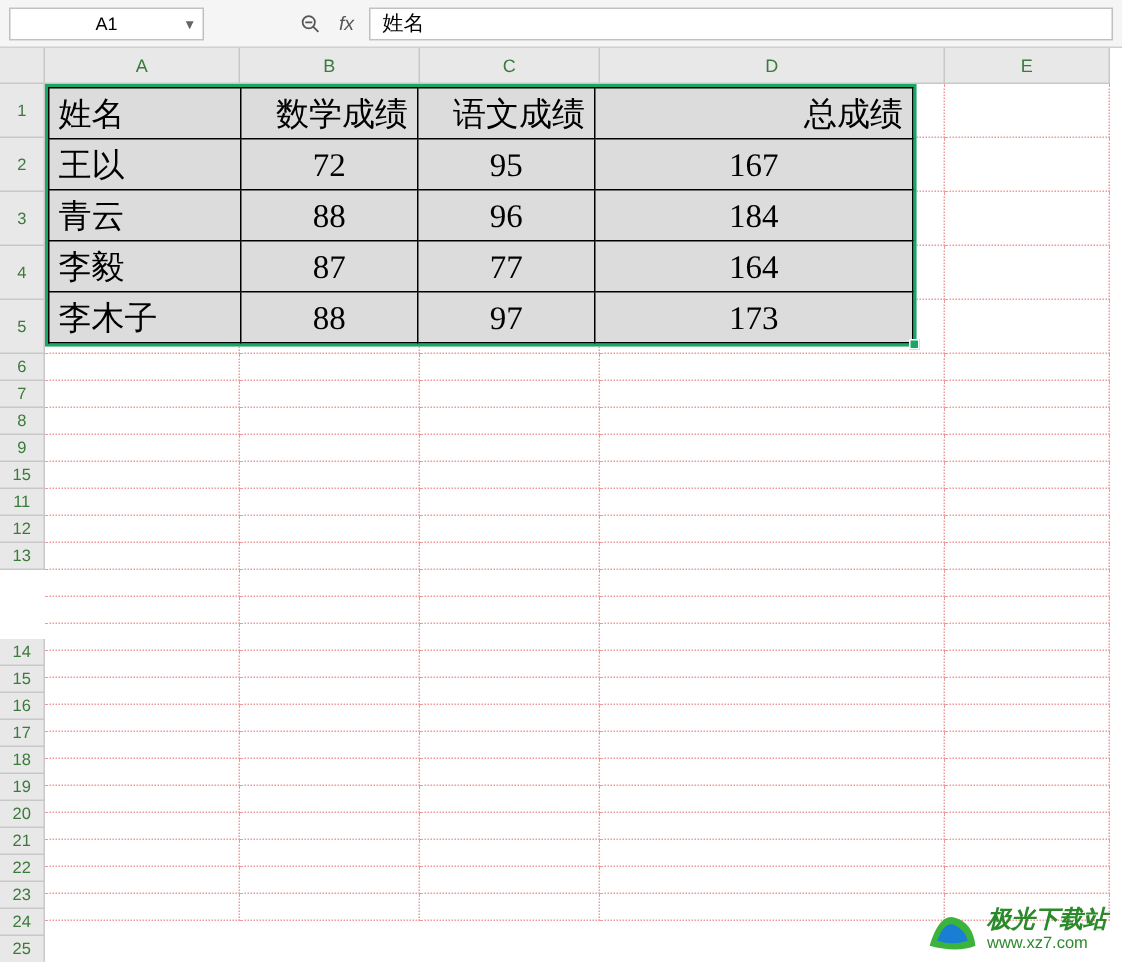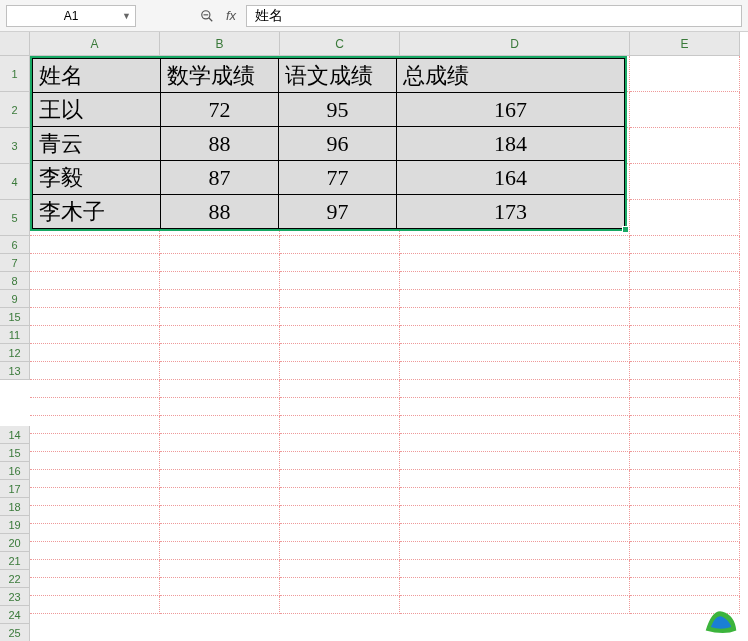--- a/index.html
+++ b/index.html
@@ -143,21 +143,21 @@
     border: 1px solid #000;
     background: #dcdcdc;
     font-size: 22px;
     font-family: "SimSun", serif;
     font-weight: normal;
     height: 34px;
     padding: 0 6px;
     text-align: center;
     white-space: nowrap;
   }
-  .data-table th { text-align: left; }
+  .data-table th { text-align: right; }
   .data-table .name-col { text-align: left; }
   .sel-handle {
     position: absolute;
     right: -4px;
     bottom: -4px;
     width: 7px;
     height: 7px;
     background: #18a864;
     border: 1px solid #fff;
   }
@@ -425,21 +425,21 @@
       </div>
     </div>
 
   <div class="data-table">
     <table>
       <thead>
         <tr>
           <th style="width:128px" class="name-col">姓名</th>
           <th style="width:118px">数学成绩</th>
           <th style="width:118px">语文成绩</th>
-          <th style="width:228px">总成绩</th>
+          <th style="width:212px">总成绩</th>
         </tr>
       </thead>
       <tbody id="tbody">
           <tr>
             <td class="name-col">王以</td>
             <td>72</td>
             <td>95</td>
             <td>167</td>
           </tr>
           <tr>
@@ -466,13 +466,17 @@
   </div>
 </div>
 
 <div class="watermark">
   <div class="wm-logo">
     <svg viewBox="0 0 40 36">
       <path d="M2 30 Q10 4 22 8 Q36 12 38 30 Q24 36 2 30 Z" fill="#3cb43c"></path>
       <path d="M8 26 Q14 10 22 14 Q30 18 32 26 Q20 30 8 26 Z" fill="#1a7fd4"></path>
     </svg>
   </div>
+  <div class="wm-text">
+    <span class="wm-title">极光下载站</span>
+    <span class="wm-url">www.xz7.com</span>
+  </div>
 </div>
 
 </body></html>

